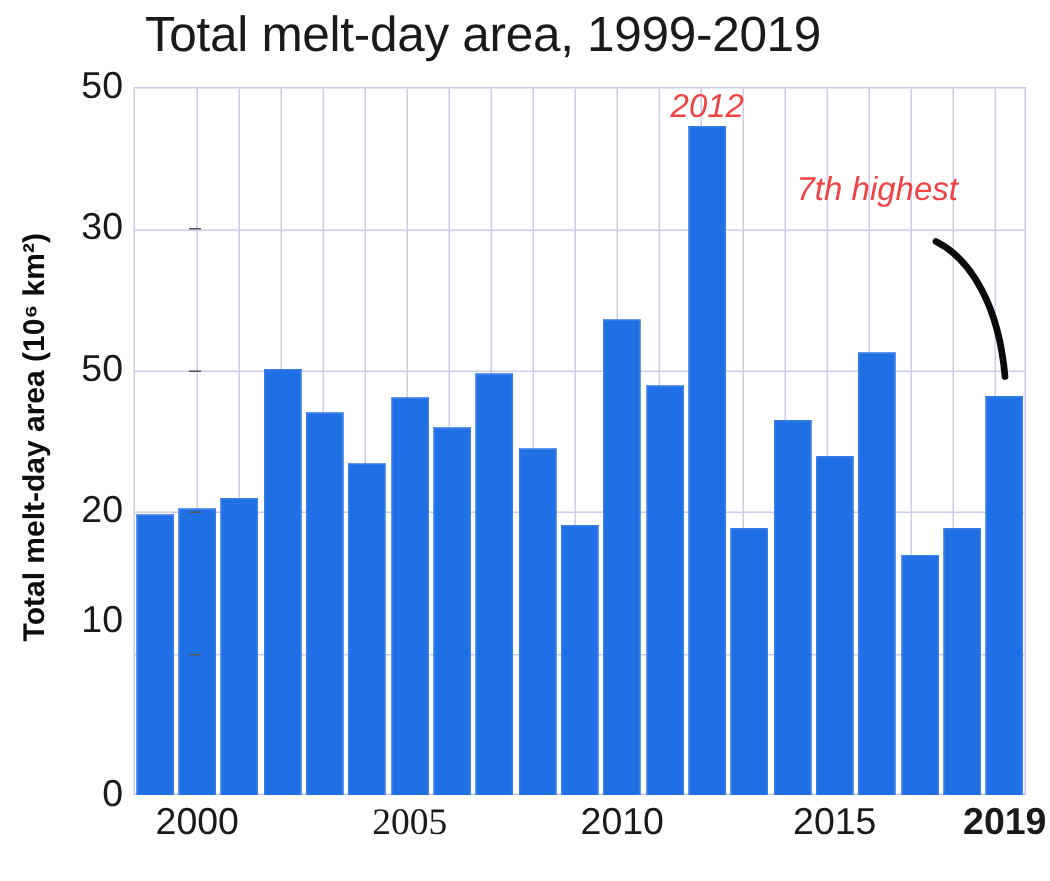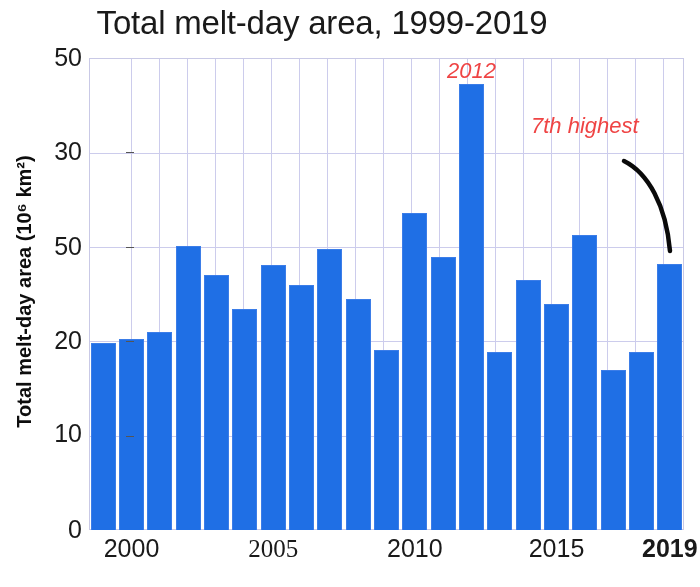--- a/index.html
+++ b/index.html
@@ -191,21 +191,21 @@
       <div class="bar" title="2014: 26.5" style="left: 426.629px; width: 25.075px; height: 250.16px; background: rgb(31, 111, 229);"></div>
       <div class="bar" title="2015: 23.9" style="left: 454.962px; width: 25.075px; height: 225.616px; background: rgb(31, 111, 229);"></div>
       <div class="bar" title="2016: 31.2" style="left: 483.296px; width: 25.075px; height: 294.528px; background: rgb(31, 111, 229);"></div>
       <div class="bar" title="2017: 17" style="left: 511.629px; width: 25.075px; height: 160.48px; background: rgb(31, 111, 229);"></div>
       <div class="bar" title="2018: 18.9" style="left: 539.962px; width: 25.075px; height: 178.416px; background: rgb(31, 111, 229);"></div>
       <div class="bar" title="2019: 28.2" style="left: 568.296px; width: 25.075px; height: 266.208px; background: rgb(31, 111, 229);"></div>
     </div>
 
   <div id="y-axis-labels">
       <div class="y-tick-label" style="top: 459px;">0</div>
-      <div class="y-tick-label" style="top: 363px; text-align: right;">10</div>
+      <div class="y-tick-label" style="top: 343px; text-align: right;">10</div>
       <div class="y-tick-mark" style="top: 377.6px;"></div>
       <div class="y-tick-label" style="top: 270.2px;">20</div>
       <div class="y-tick-mark" style="top: 283.2px;"></div>
       <div class="y-tick-label" style="top: 175.8px;">50</div>
       <div class="y-tick-mark" style="top: 188.8px;"></div>
       <div class="y-tick-label" style="top: 81.4px;">30</div>
       <div class="y-tick-mark" style="top: 94.4px;"></div>
       <div class="y-tick-label" style="top: -13px;">50</div>
     </div>
   <div id="y-axis-title">Total melt-day area (10⁶ km²)</div>

